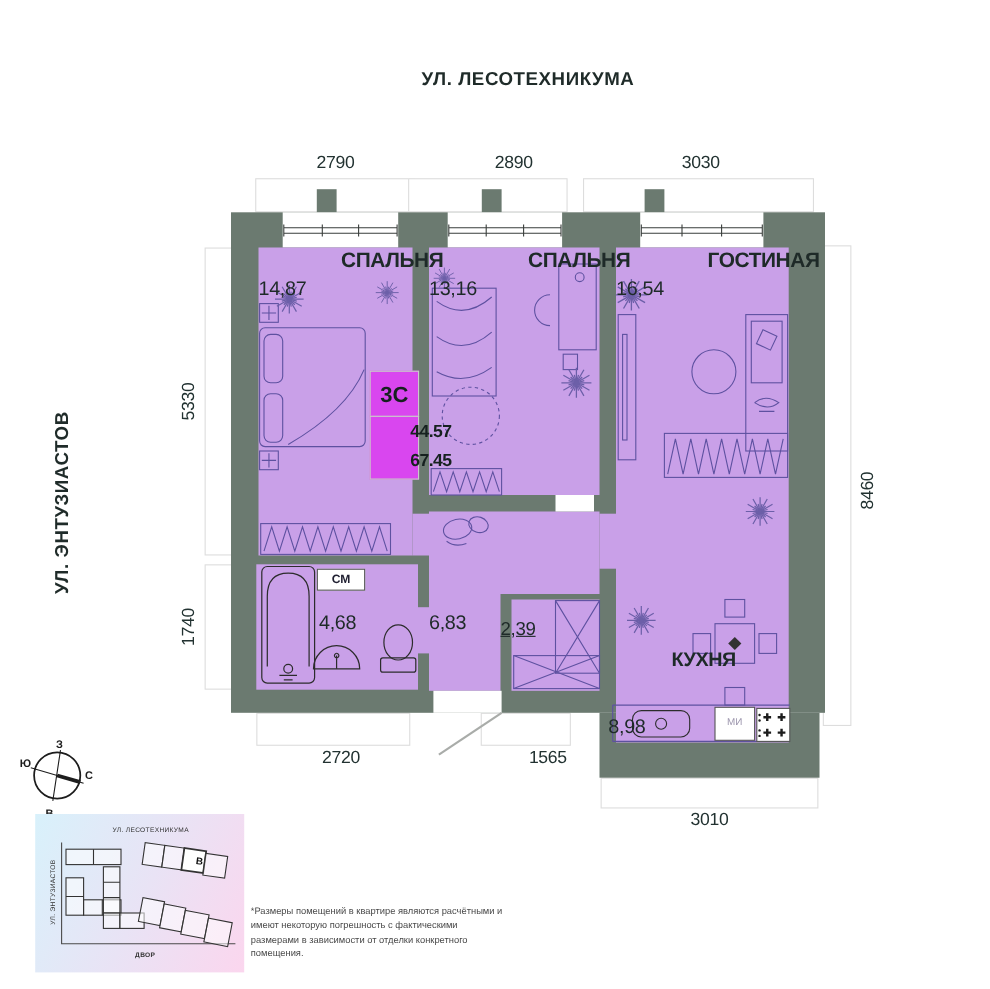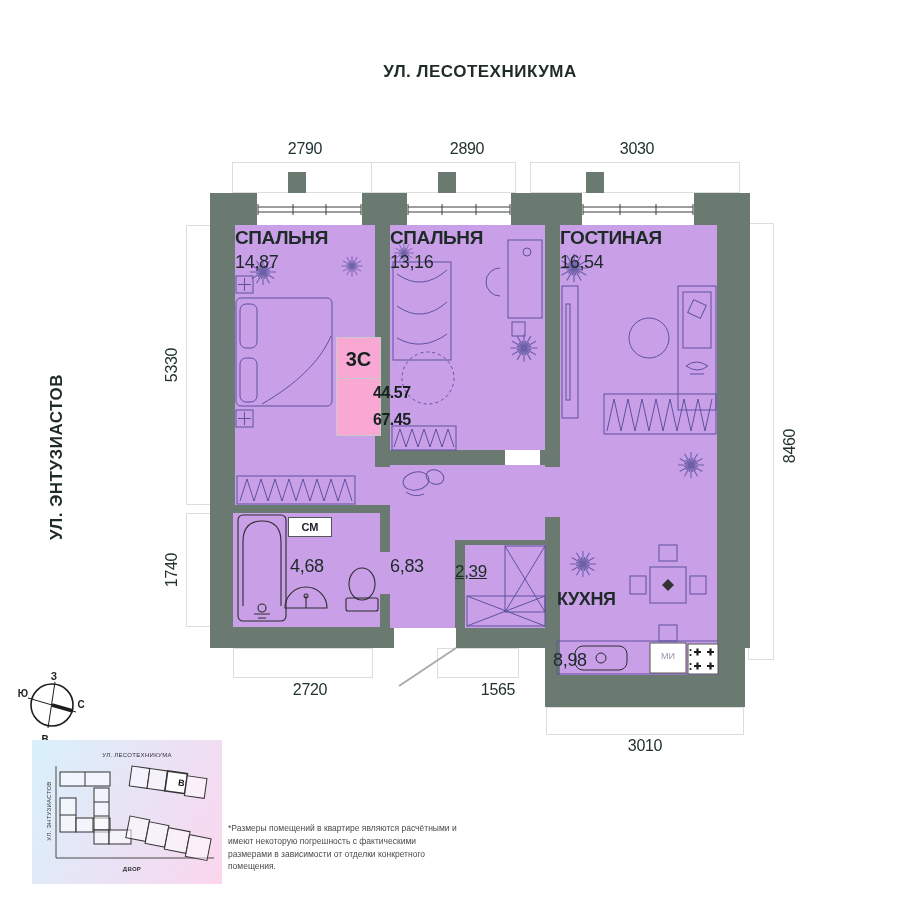--- a/index.html
+++ b/index.html
@@ -10,23 +10,23 @@
   .abs{position:absolute;}
   .wall{background:#6b7a70;}
   .room{background:#c9a0e8;}
   .doorp{background:#c9a0e8;}
   .doorw{background:#ffffff;}
   .winbox{background:#ffffff;}
   .dimbox{background:#ffffff;border:1px solid #ddd;box-sizing:border-box;}
   .dimlabel{font-size:16px;font-weight:500;letter-spacing:-0.3px;color:#223231;text-align:center;}
   .rot{transform:rotate(-90deg);transform-origin:center center;}
   .street{font-size:17px;font-weight:600;letter-spacing:0.5px;color:#1f2b29;text-align:center;white-space:nowrap;}
-  .rname{font-size:19px;font-weight:600;letter-spacing:-0.4px;color:#1e2a28;text-align:left;}
+  .rname{font-size:19px;font-weight:600;letter-spacing:-0.4px;color:#1e2a28;text-align:right;padding-left:28px;}
   .rarea{font-size:18px;font-weight:500;letter-spacing:-0.3px;color:#1e2a28;text-align:left;}
-  .infobox{background:#f9a8d4;border:1px solid #c9c9c9;box-sizing:border-box;text-align:center;}
+  .infobox{background:#d946ef;border:1px solid #c9c9c9;box-sizing:border-box;text-align:center;}
   .cmbox{background:#fff;border:1px solid #555;box-sizing:border-box;text-align:center;
          font-size:11px;font-weight:700;color:#223;line-height:18px;}
   .washerlabel{font-size:9px;color:#9a93ab;font-weight:400;text-align:center;}
   .disclaimer{font-size:8.5px;line-height:1.5;color:#4a4a4a;}
   .minimap{background:linear-gradient(115deg,#d8f1fb 0%,#e9e3f5 52%,#fbd6ee 100%);}
   .mm-label{font-size:6px;color:#333;letter-spacing:0.3px;text-align:center;white-space:nowrap;}
   svg{display:block;}
 </style>
 </head>
 <body>

